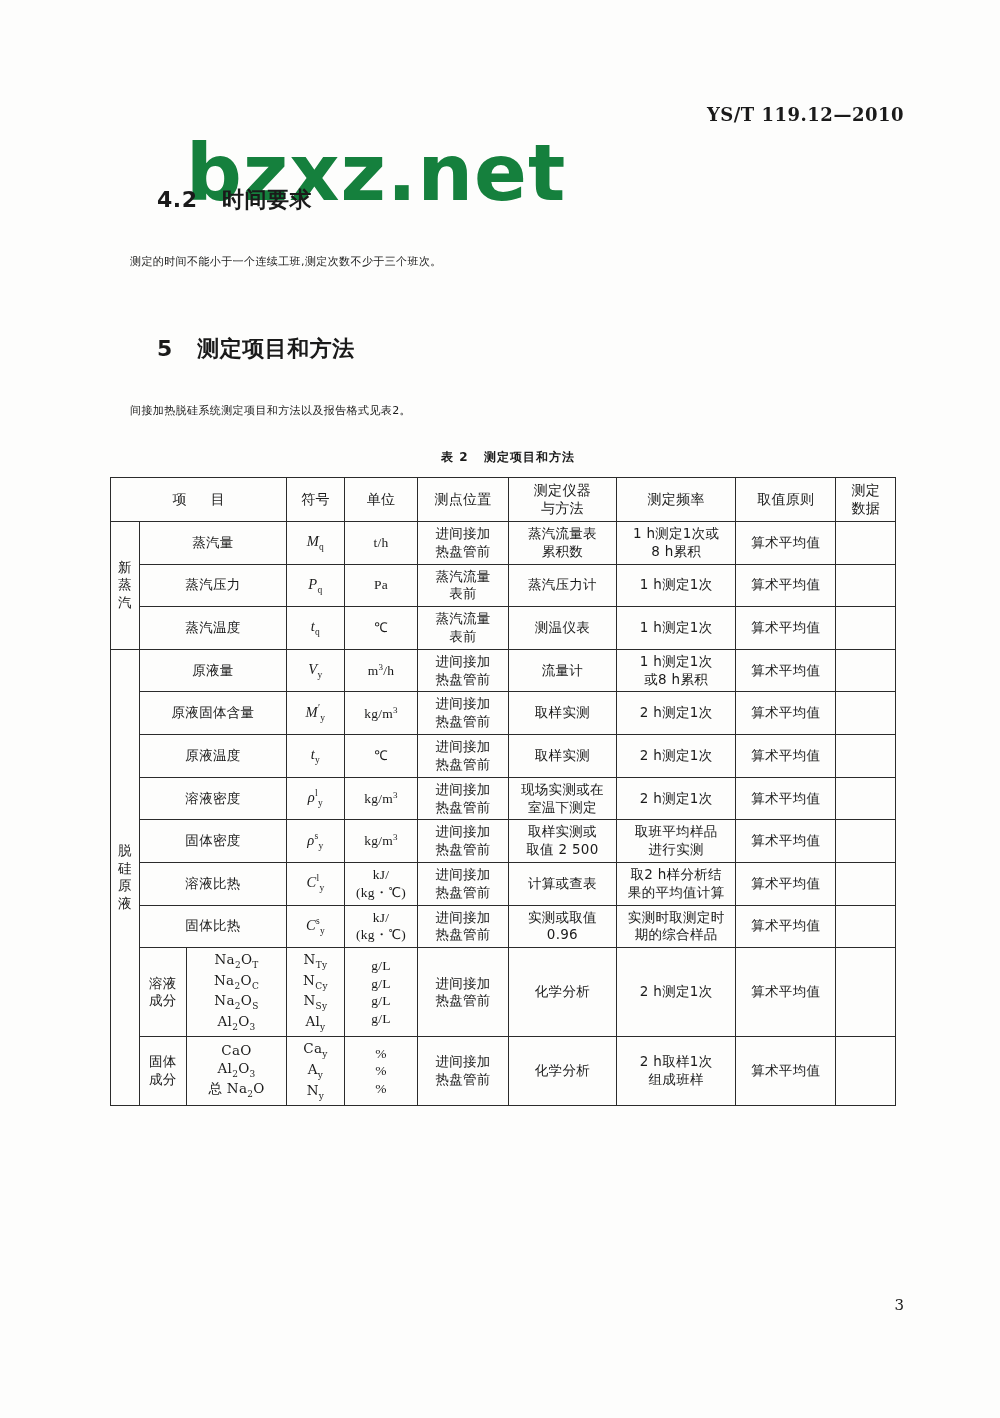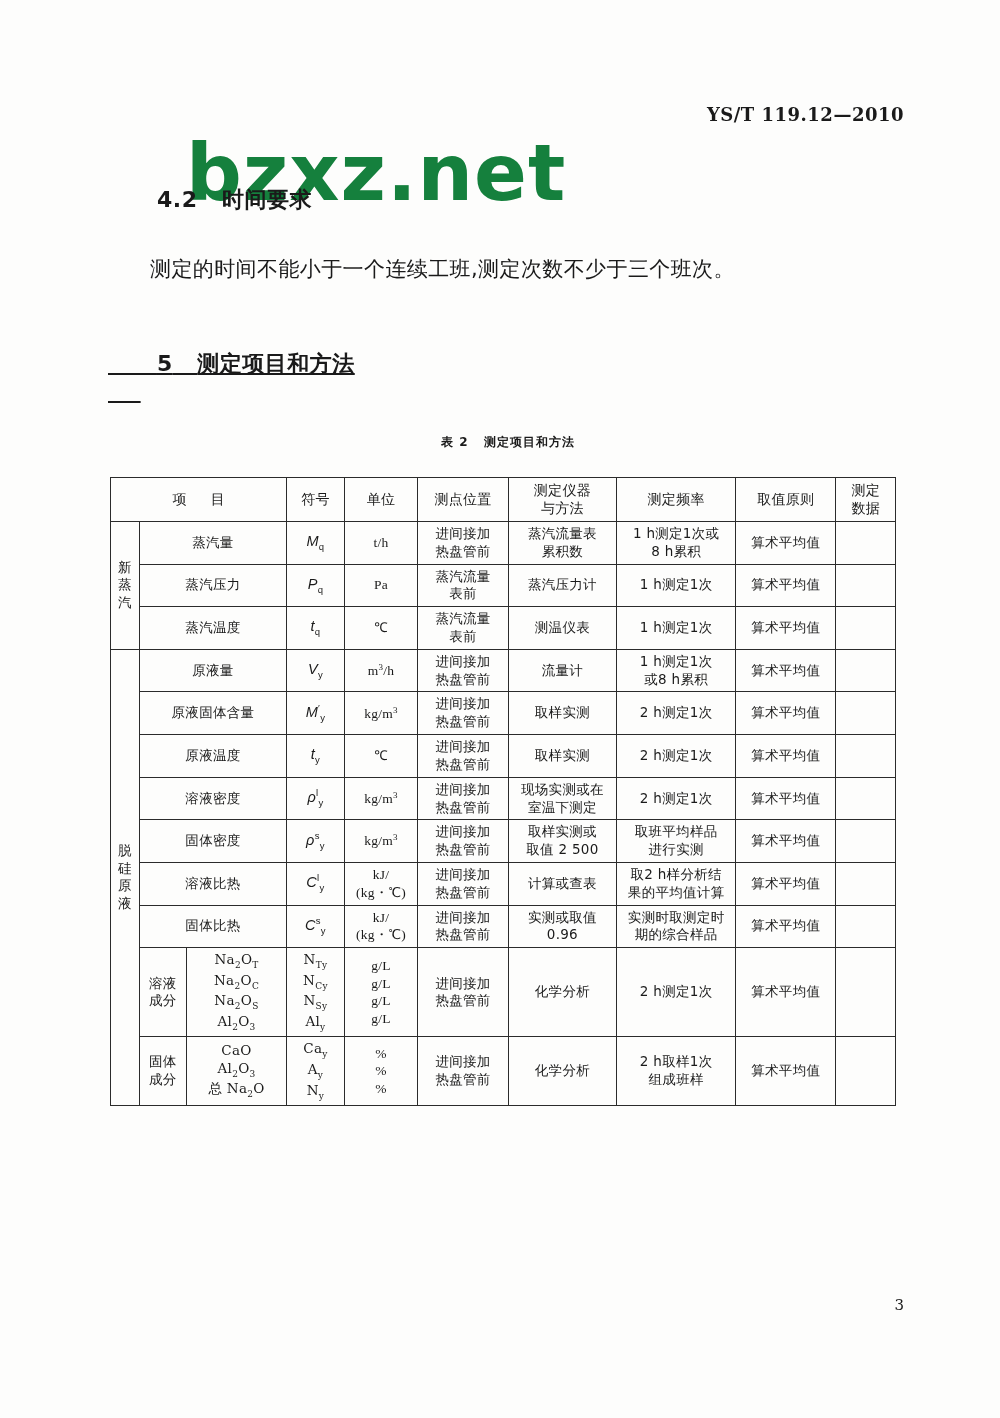--- a/index.html
+++ b/index.html
@@ -61,24 +61,24 @@
 
   .clause {
     font-size: 22px;
     font-weight: bold;
     letter-spacing: 0.5px;
     margin: 0;
     white-space: pre;
   }
   .clause-1 { margin-top: 0px; }
   .clause-2 { margin-top: 36px; }
-  .clause-3 { margin-top: 38px; text-decoration: underline; }
+  .clause-3 { margin-top: 38px; }
 
   .para {
-    font-size: 21px;
+    font-size: 11px;
     margin: 14px 0 0 0;
     text-indent: 2em;
     letter-spacing: 0.4px;
     line-height: 1.5;
   }
 
   .table-caption {
     text-align: center;
     font-size: 12px;
     font-weight: bold;
@@ -128,21 +128,21 @@
   .c-pos    { width: 88px; }
   .c-instr  { width: 106px; }
   .c-freq   { width: 116px; }
   .c-princ  { width: 98px; }
   .c-data   { width: 58px; }
 
   .hdr-th { font-size: 14px; letter-spacing: 0.5px; }
   .spaced { letter-spacing: 10px; padding-left: 10px; }
 
   .sym {
-    font-family: Liberation Sans, sans-serif;
+    font-family: Liberation Serif, serif;
     font-style: italic;
     font-size: 14.5px;
   }
   .sym sub, .sym sup {
     font-style: normal;
     font-size: 9.5px;
   }
   .uni {
     font-family: Liberation Serif, serif;
     font-size: 13.5px;
@@ -183,20 +183,21 @@
 
     <p class="clause clause-1">
       <span>4.2</span><span>&nbsp;&nbsp;&nbsp;</span><span>时间要求</span>
     </p>
     <p class="para">测定的时间不能小于一个连续工班,测定次数不少于三个班次。</p>
 
 
     <p class="clause clause-3">
       <span>5</span><span>&nbsp;&nbsp;&nbsp;</span><span>测定项目和方法</span>
     </p>
+    <p class="para">间接加热脱硅系统测定项目和方法以及报告格式见表2。</p>
 
     <div class="table-caption">表 2   测定项目和方法</div>
   </div>
 
   <div class="tbl-wrap">
     <table class="m">
       <colgroup>
         <col class="grp">
           <col class="c-sub">
           <col class="c-subval">

